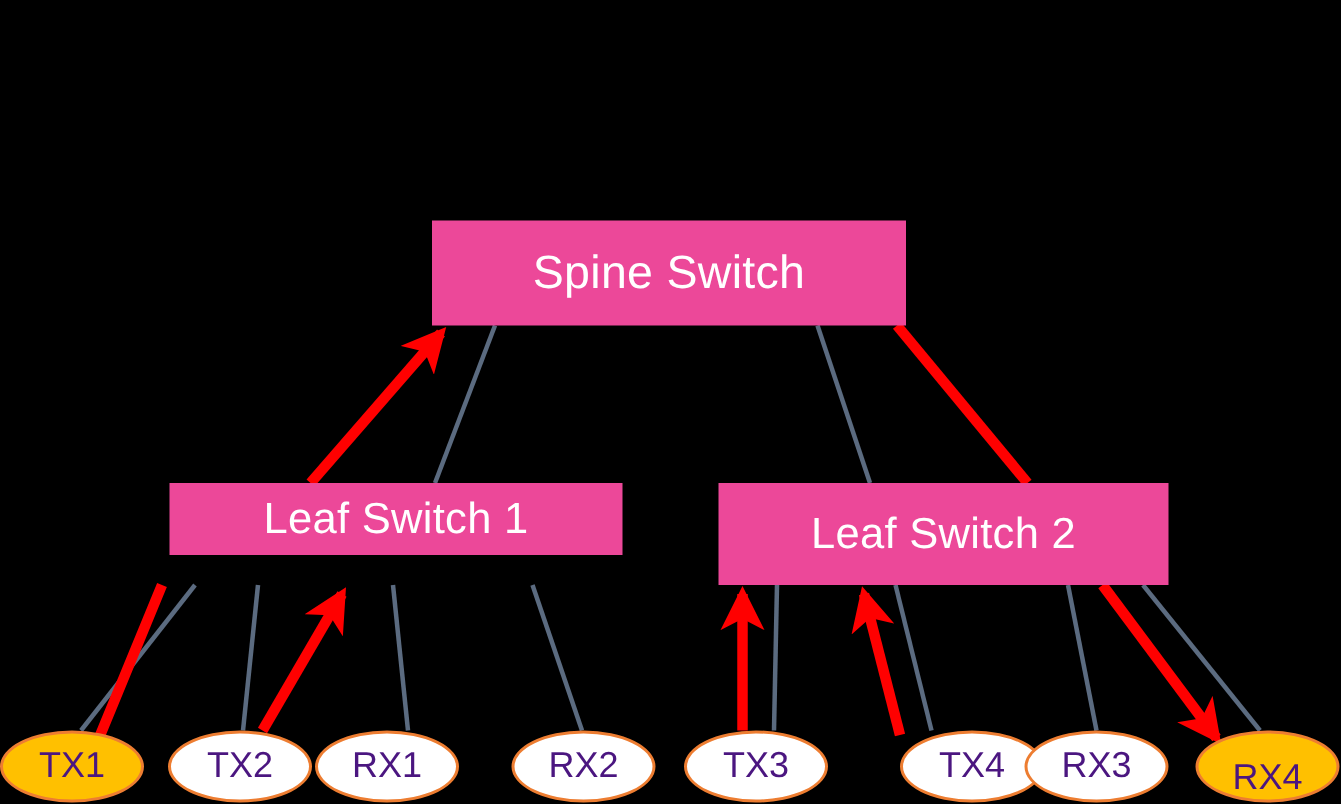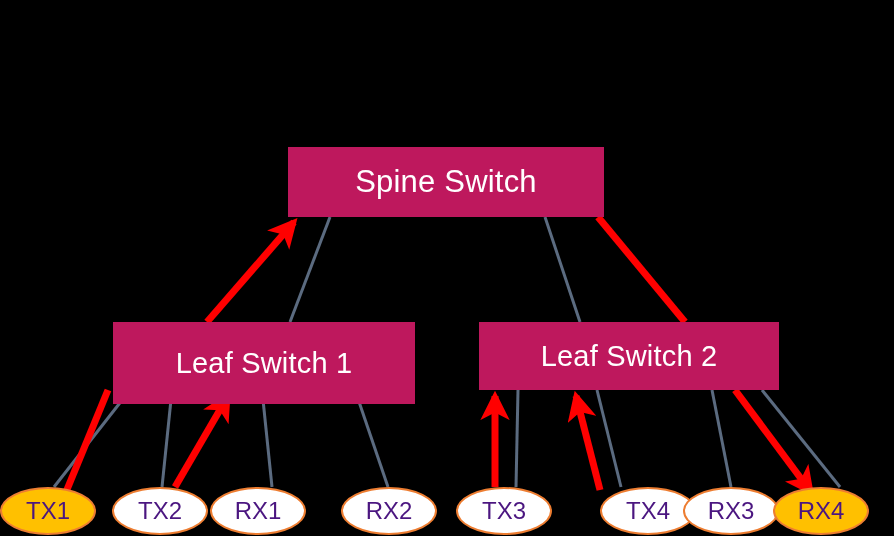--- a/index.html
+++ b/index.html
@@ -17,42 +17,42 @@
   }
   #diagram-svg {
     position: absolute;
     left: 0;
     top: 0;
     width: 894px;
     height: 536px;
   }
   .switch-box {
     position: absolute;
-    background: #be185d;
+    background: #ec4899;
     display: flex;
     align-items: center;
     justify-content: center;
     color: #FFFFFF;
     font-family: "Liberation Sans", sans-serif;
     font-weight: 400;
     letter-spacing: 0.2px;
     z-index: 3;
   }
   #spine-switch {
     left: 288px;
     top: 147px;
     width: 316px;
     height: 70px;
     font-size: 31px;
   }
   #leaf-switch-1 {
     left: 113px;
     top: 322px;
     width: 302px;
-    height: 82px;
+    height: 48px;
     font-size: 29px;
     text-align: right;
   }
   #leaf-switch-2 {
     left: 479px;
     top: 322px;
     width: 300px;
     height: 68px;
     font-size: 29px;
     align-items: center;
@@ -136,18 +136,18 @@
       </div>
       <div class="endpoint fill-white" style="left: 456px; top: 487px; align-items: center;">
         <span>TX3</span>
       </div>
       <div class="endpoint fill-white" style="left: 600px; top: 487px;">
         <span>TX4</span>
       </div>
       <div class="endpoint fill-white" style="left: 683px; top: 487px;">
         <span>RX3</span>
       </div>
-      <div class="endpoint fill-orange" style="left: 773px; top: 487px;">
+      <div class="endpoint fill-orange" style="left: 797px; top: 487px; align-items: flex-end;">
         <span>RX4</span>
       </div>
     </div>
 
 </div>
 
 </body></html>

